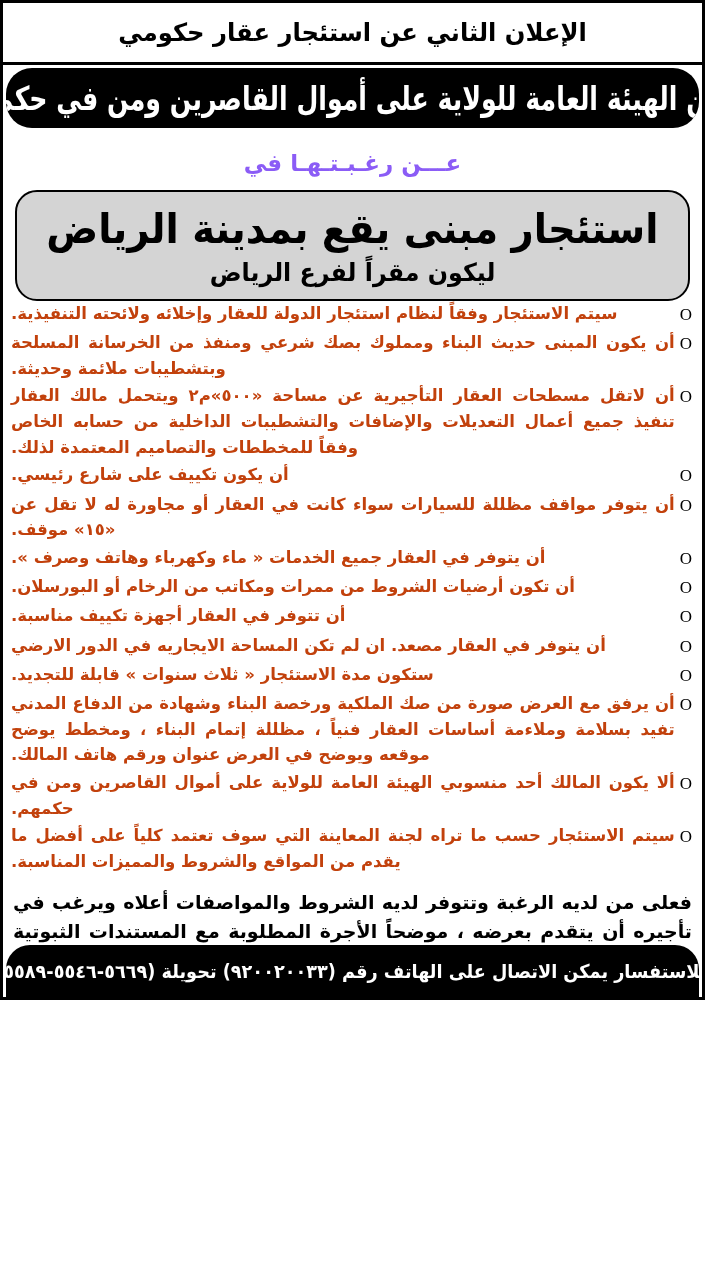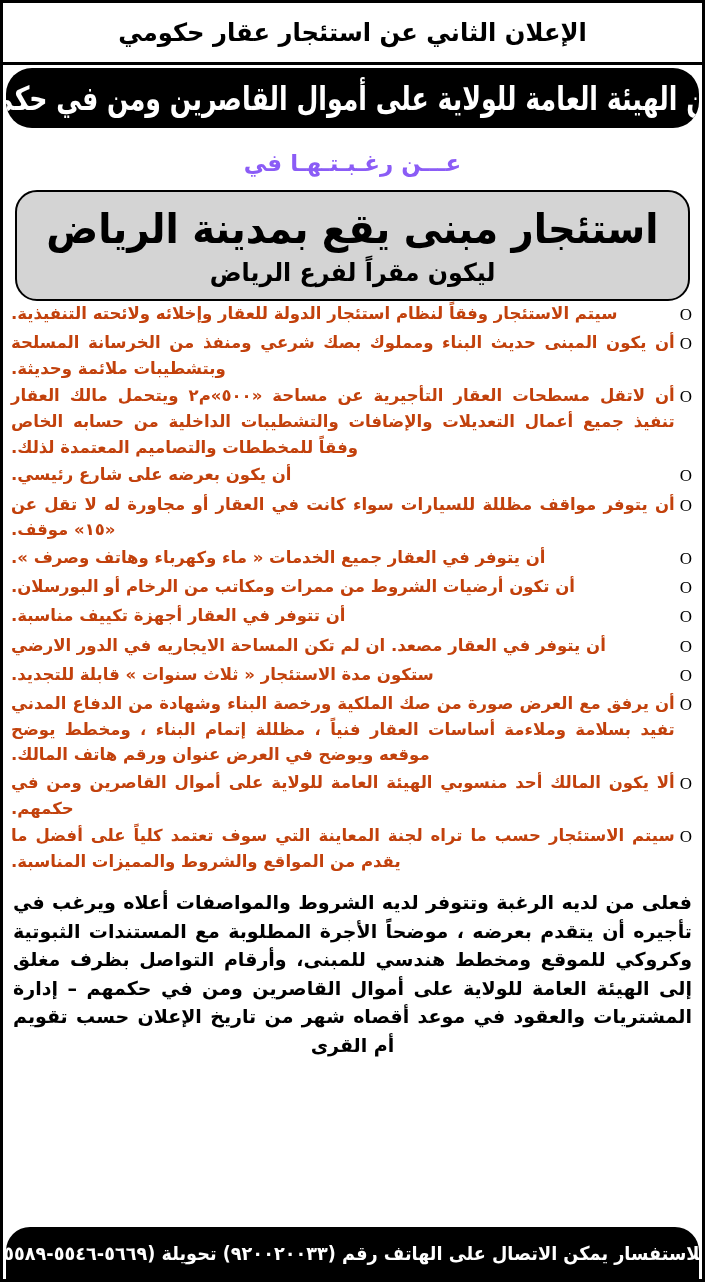--- a/index.html
+++ b/index.html
@@ -7,21 +7,21 @@
     margin: 0;
     padding: 0;
     background: #ffffff;
   }
   body {
     font-family: "DejaVu Sans", "Liberation Sans", sans-serif;
   }
   #ad {
     position: relative;
     width: 705px;
-    height: 1282px;
+    height: 1000px;
     box-sizing: border-box;
     background: #ffffff;
     border: 3px solid #000000;
     overflow: hidden;
     direction: rtl;
   }
   
   .title-bar {
     box-sizing: border-box;
     height: 62px;
@@ -198,21 +198,21 @@
       <div class="cond-item">
         <div class="cond-bullet">O</div>
         <div class="cond-text">أن يكون المبنى حديث البناء ومملوك بصك شرعي ومنفذ من الخرسانة المسلحة وبتشطيبات ملائمة وحديثة.</div>
       </div>
       <div class="cond-item">
         <div class="cond-bullet">O</div>
         <div class="cond-text">أن لاتقل مسطحات العقار التأجيرية عن مساحة «٥٠٠»م٢ ويتحمل مالك العقار تنفيذ جميع أعمال التعديلات والإضافات والتشطيبات الداخلية من حسابه الخاص وفقاً للمخططات والتصاميم المعتمدة لذلك.</div>
       </div>
       <div class="cond-item">
         <div class="cond-bullet">O</div>
-        <div class="cond-text short">أن يكون بعرضه على شارع رئيسي.</div>
+        <div class="cond-text short">أن يكون تكييف على شارع رئيسي.</div>
       </div>
       <div class="cond-item">
         <div class="cond-bullet">O</div>
         <div class="cond-text">أن يتوفر مواقف مظللة للسيارات سواء كانت في العقار أو مجاورة له لا تقل عن «١٥» موقف.</div>
       </div>
       <div class="cond-item">
         <div class="cond-bullet">O</div>
         <div class="cond-text short">أن يتوفر في العقار جميع الخدمات « ماء وكهرباء وهاتف وصرف ».</div>
       </div>
       <div class="cond-item">

